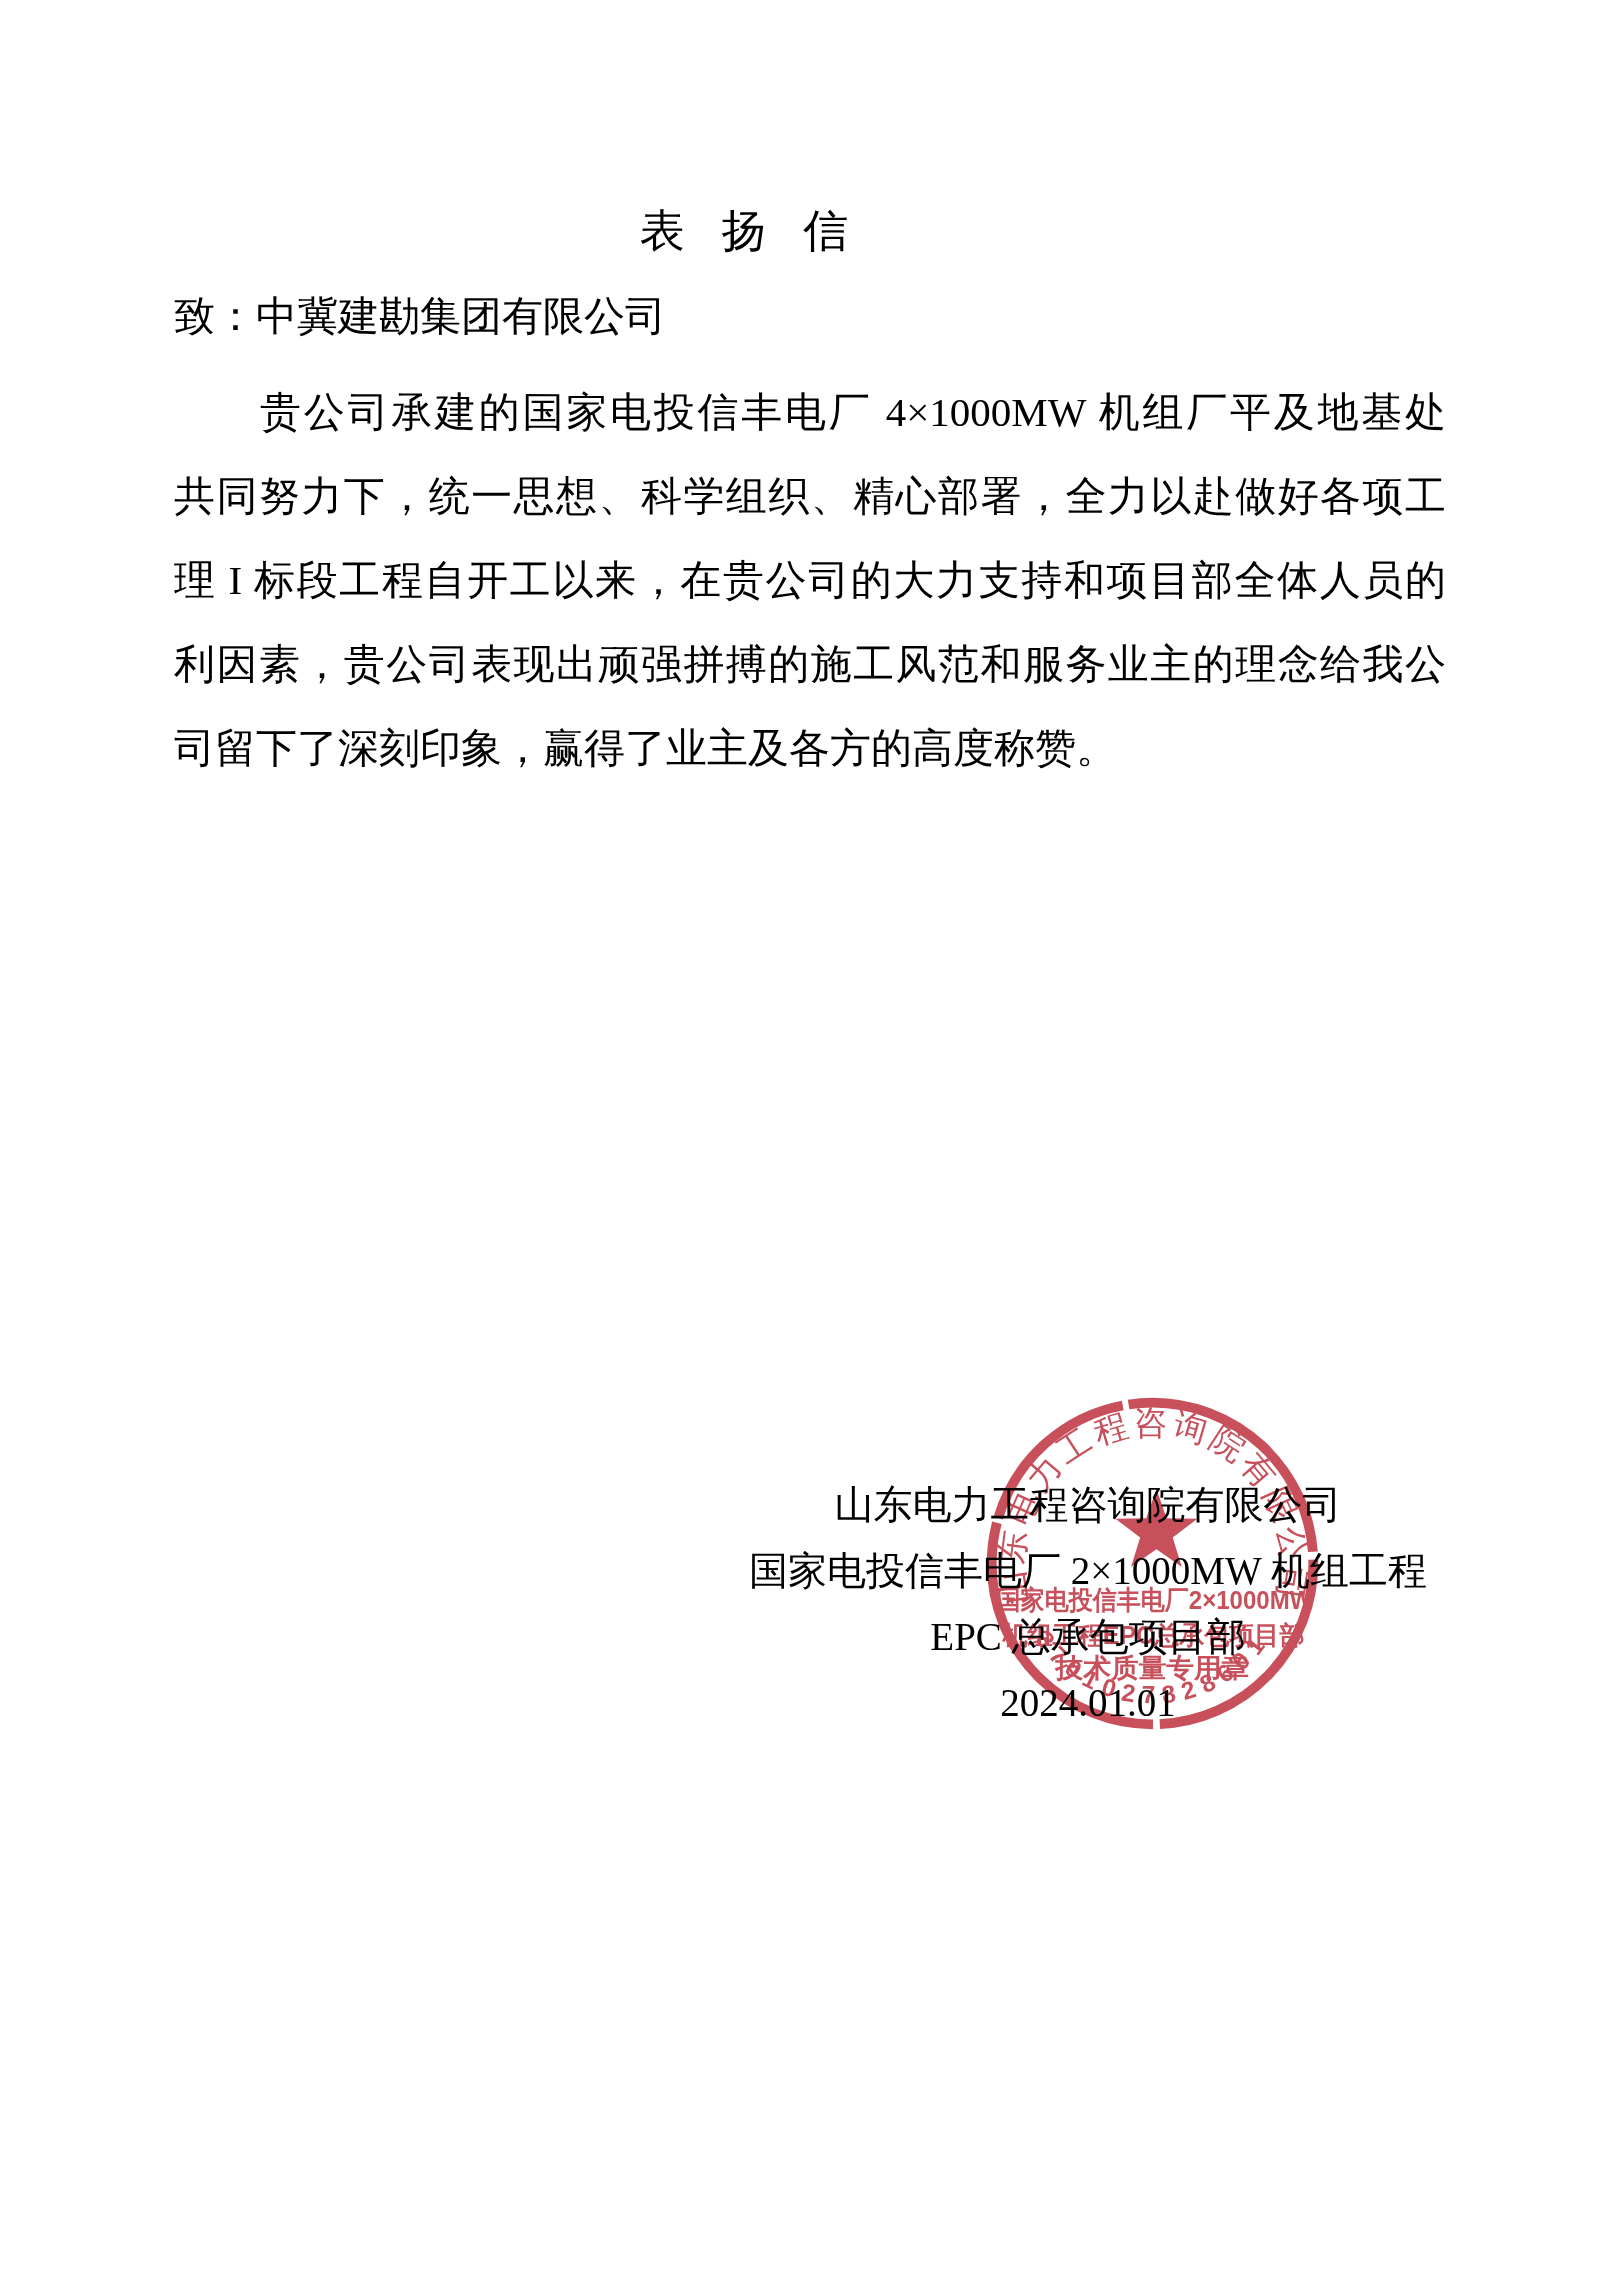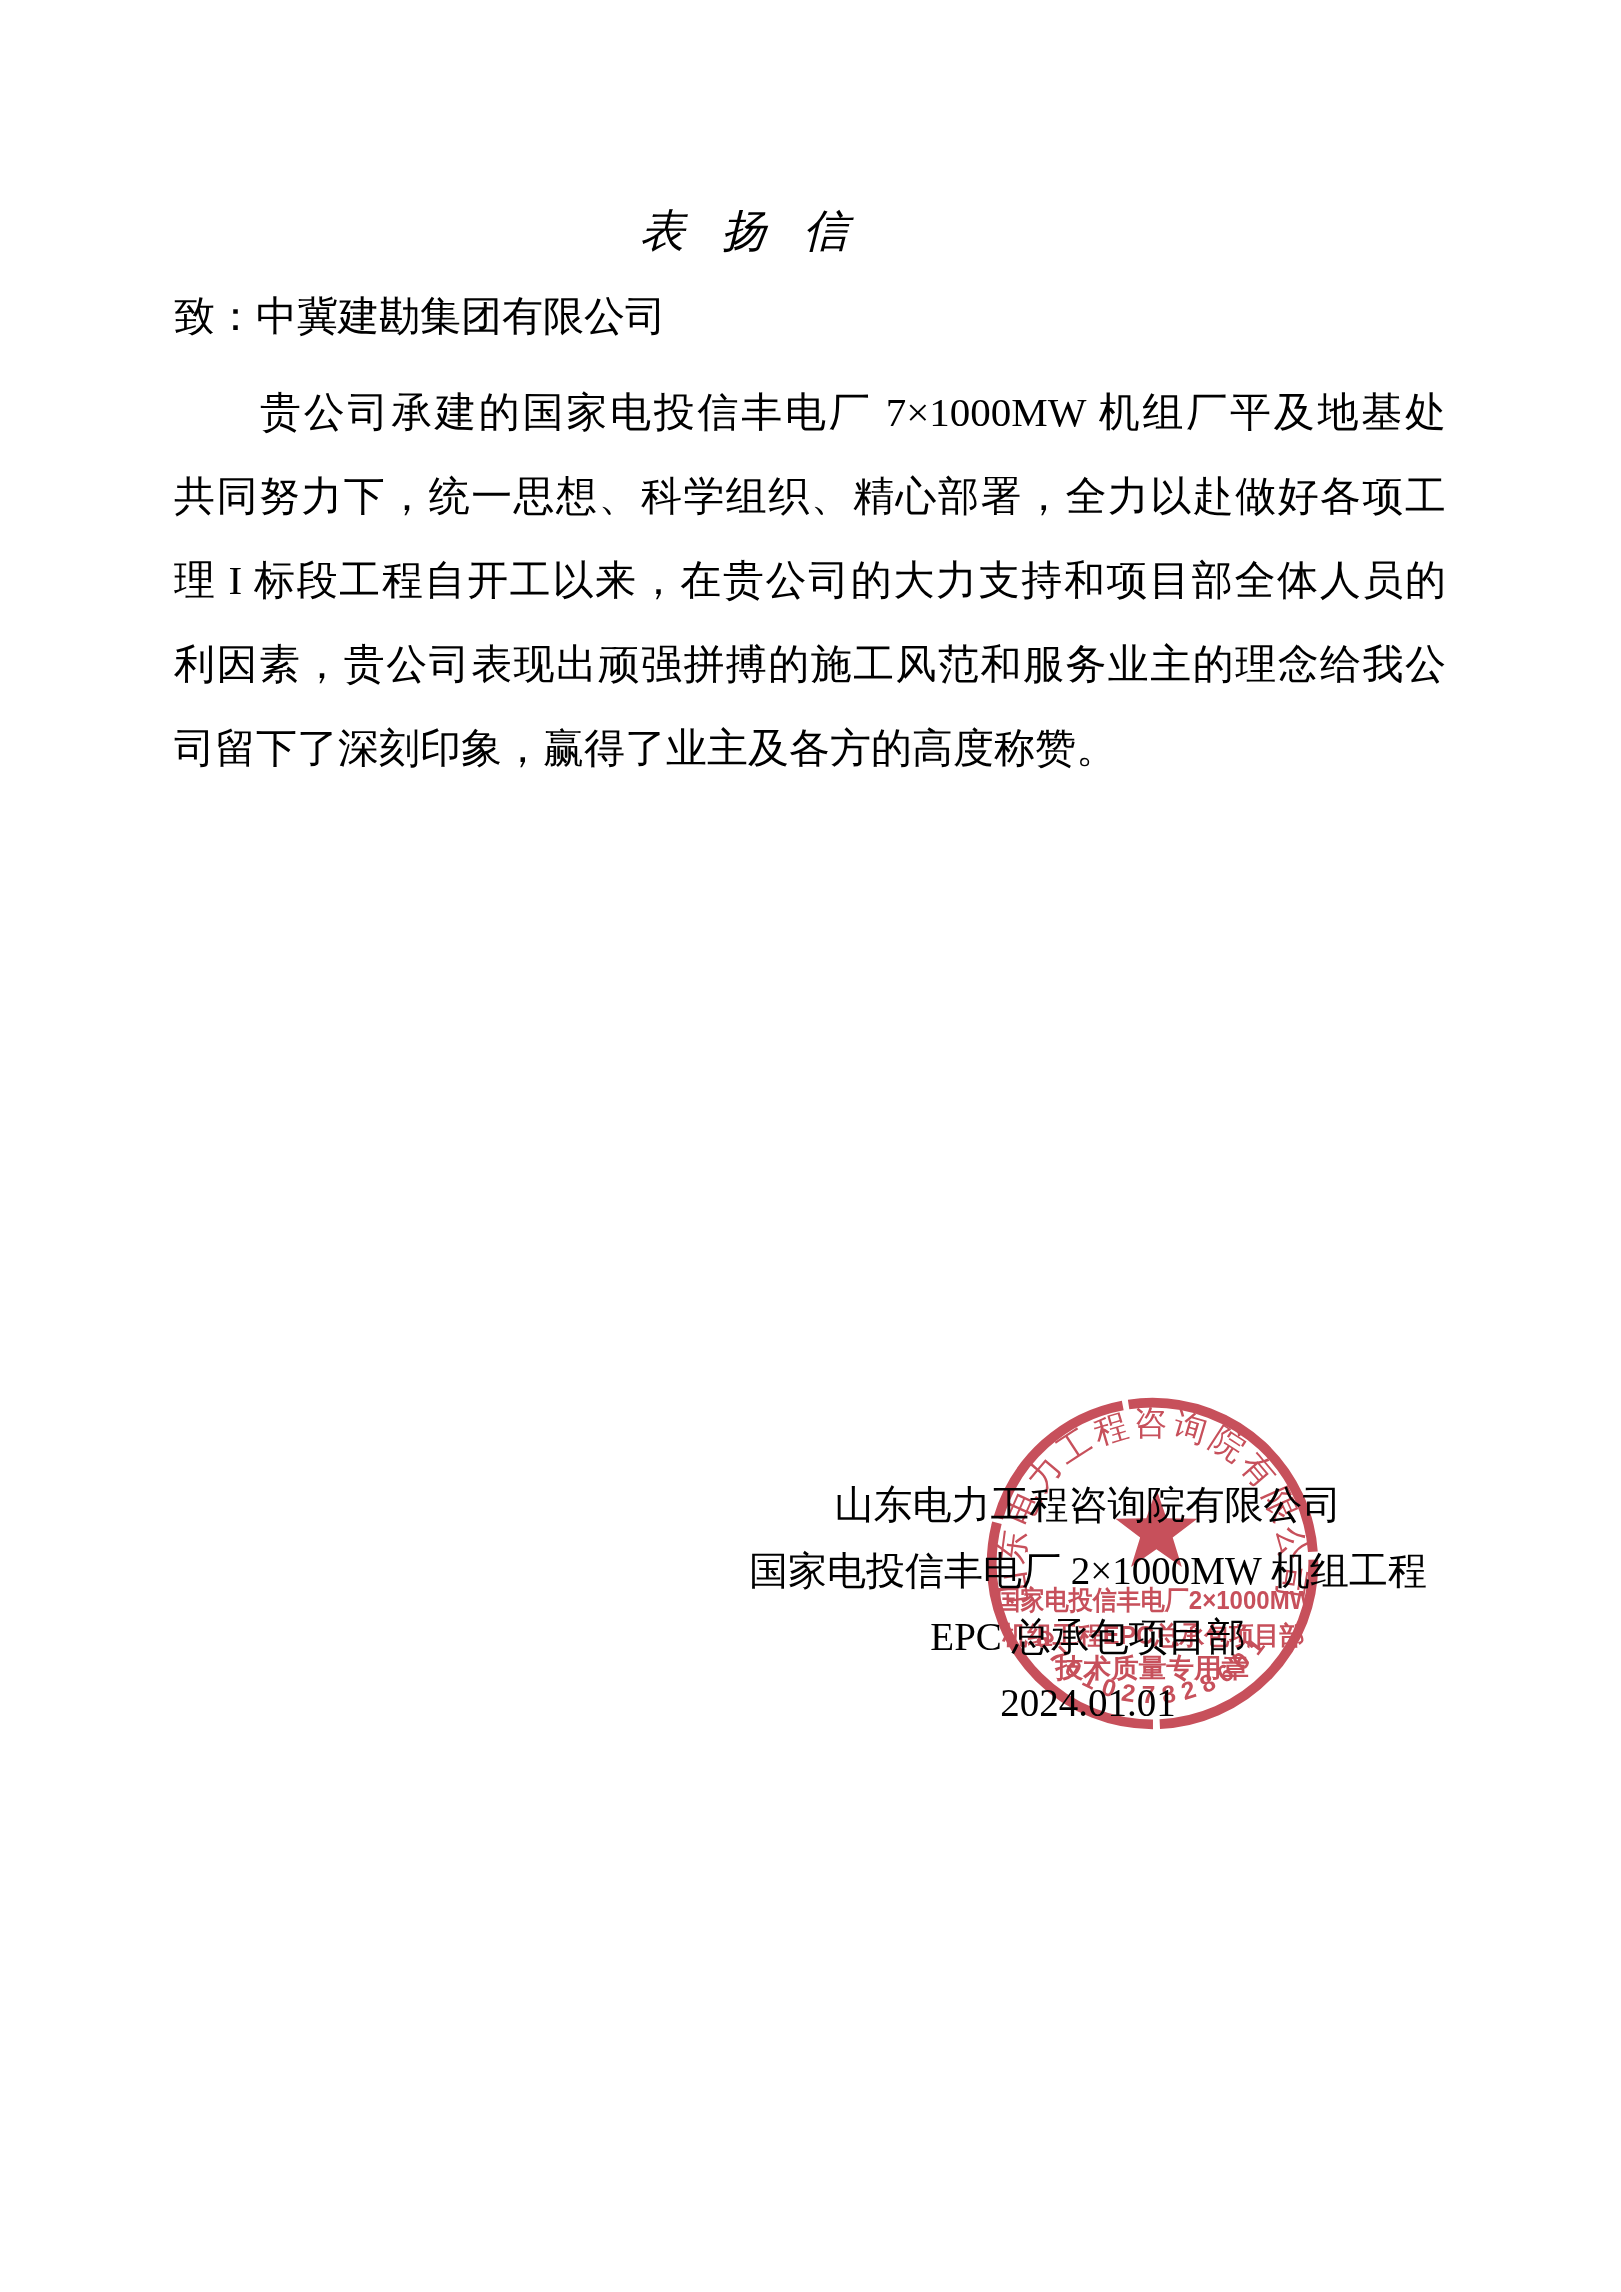--- a/index.html
+++ b/index.html
@@ -13,21 +13,20 @@
     overflow:hidden;
   }
   .title{
     position:absolute;
     left:0;top:201px;width:1490px;
     text-align:center;
     font-size:45px;
     line-height:61px;
     word-spacing:21.6px;
     letter-spacing:2px;
-    font-style:italic;
   }
   .salutation{
     position:absolute;
     left:174px;top:291px;width:1272px;
     font-size:41px;line-height:51px;
   }
   .body-block{
     position:absolute;
     left:174px;top:370px;width:1272px;
     font-size:41px;
@@ -78,21 +77,21 @@
 <body>
 
 <div class="page">
 
   <div class="title">表 扬 信</div>
 
   <div class="salutation">致：中冀建勘集团有限公司</div>
 
   <div class="body-block">
     <div>
-      <div class="body-line fill indent">贵公司承建的国家电投信丰电厂 7×1000MW 机组厂平及地基处</div>
+      <div class="body-line fill indent">贵公司承建的国家电投信丰电厂 4×1000MW 机组厂平及地基处</div>
       <div class="body-line fill">共同努力下，统一思想、科学组织、精心部署，全力以赴做好各项工</div>
       <div class="body-line fill">理 I 标段工程自开工以来，在贵公司的大力支持和项目部全体人员的</div>
       <div class="body-line fill">利因素，贵公司表现出顽强拼搏的施工风范和服务业主的理念给我公</div>
       <div class="body-line">司留下了深刻印象，赢得了业主及各方的高度称赞。</div>
     </div>
   </div>
 
   <div class="signature">
     <div class="sig-line">山东电力工程咨询院有限公司</div>
     <div class="sig-line">国家电投信丰电厂 2×1000MW 机组工程</div>

